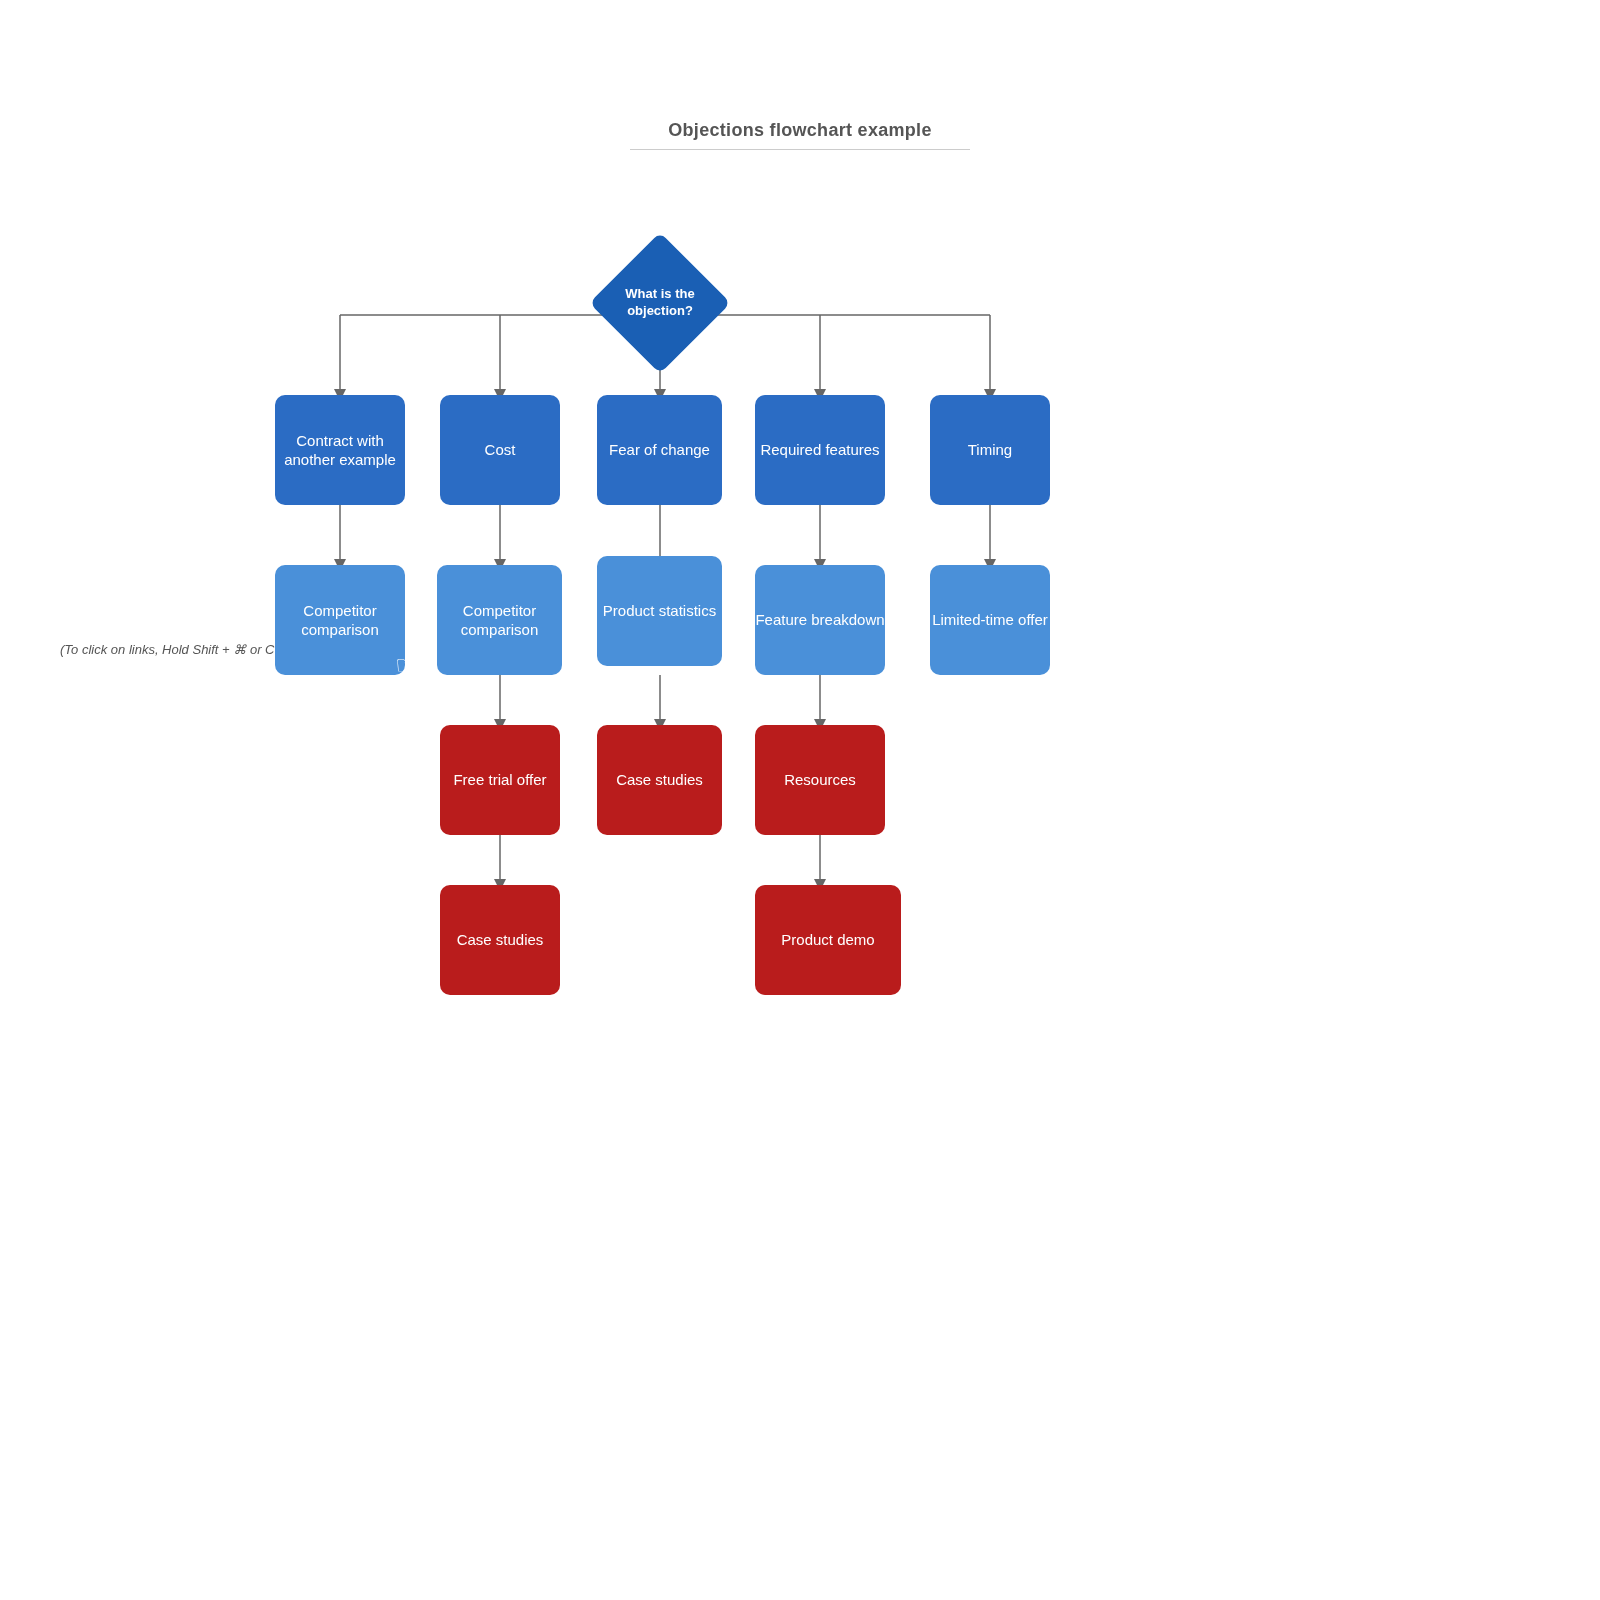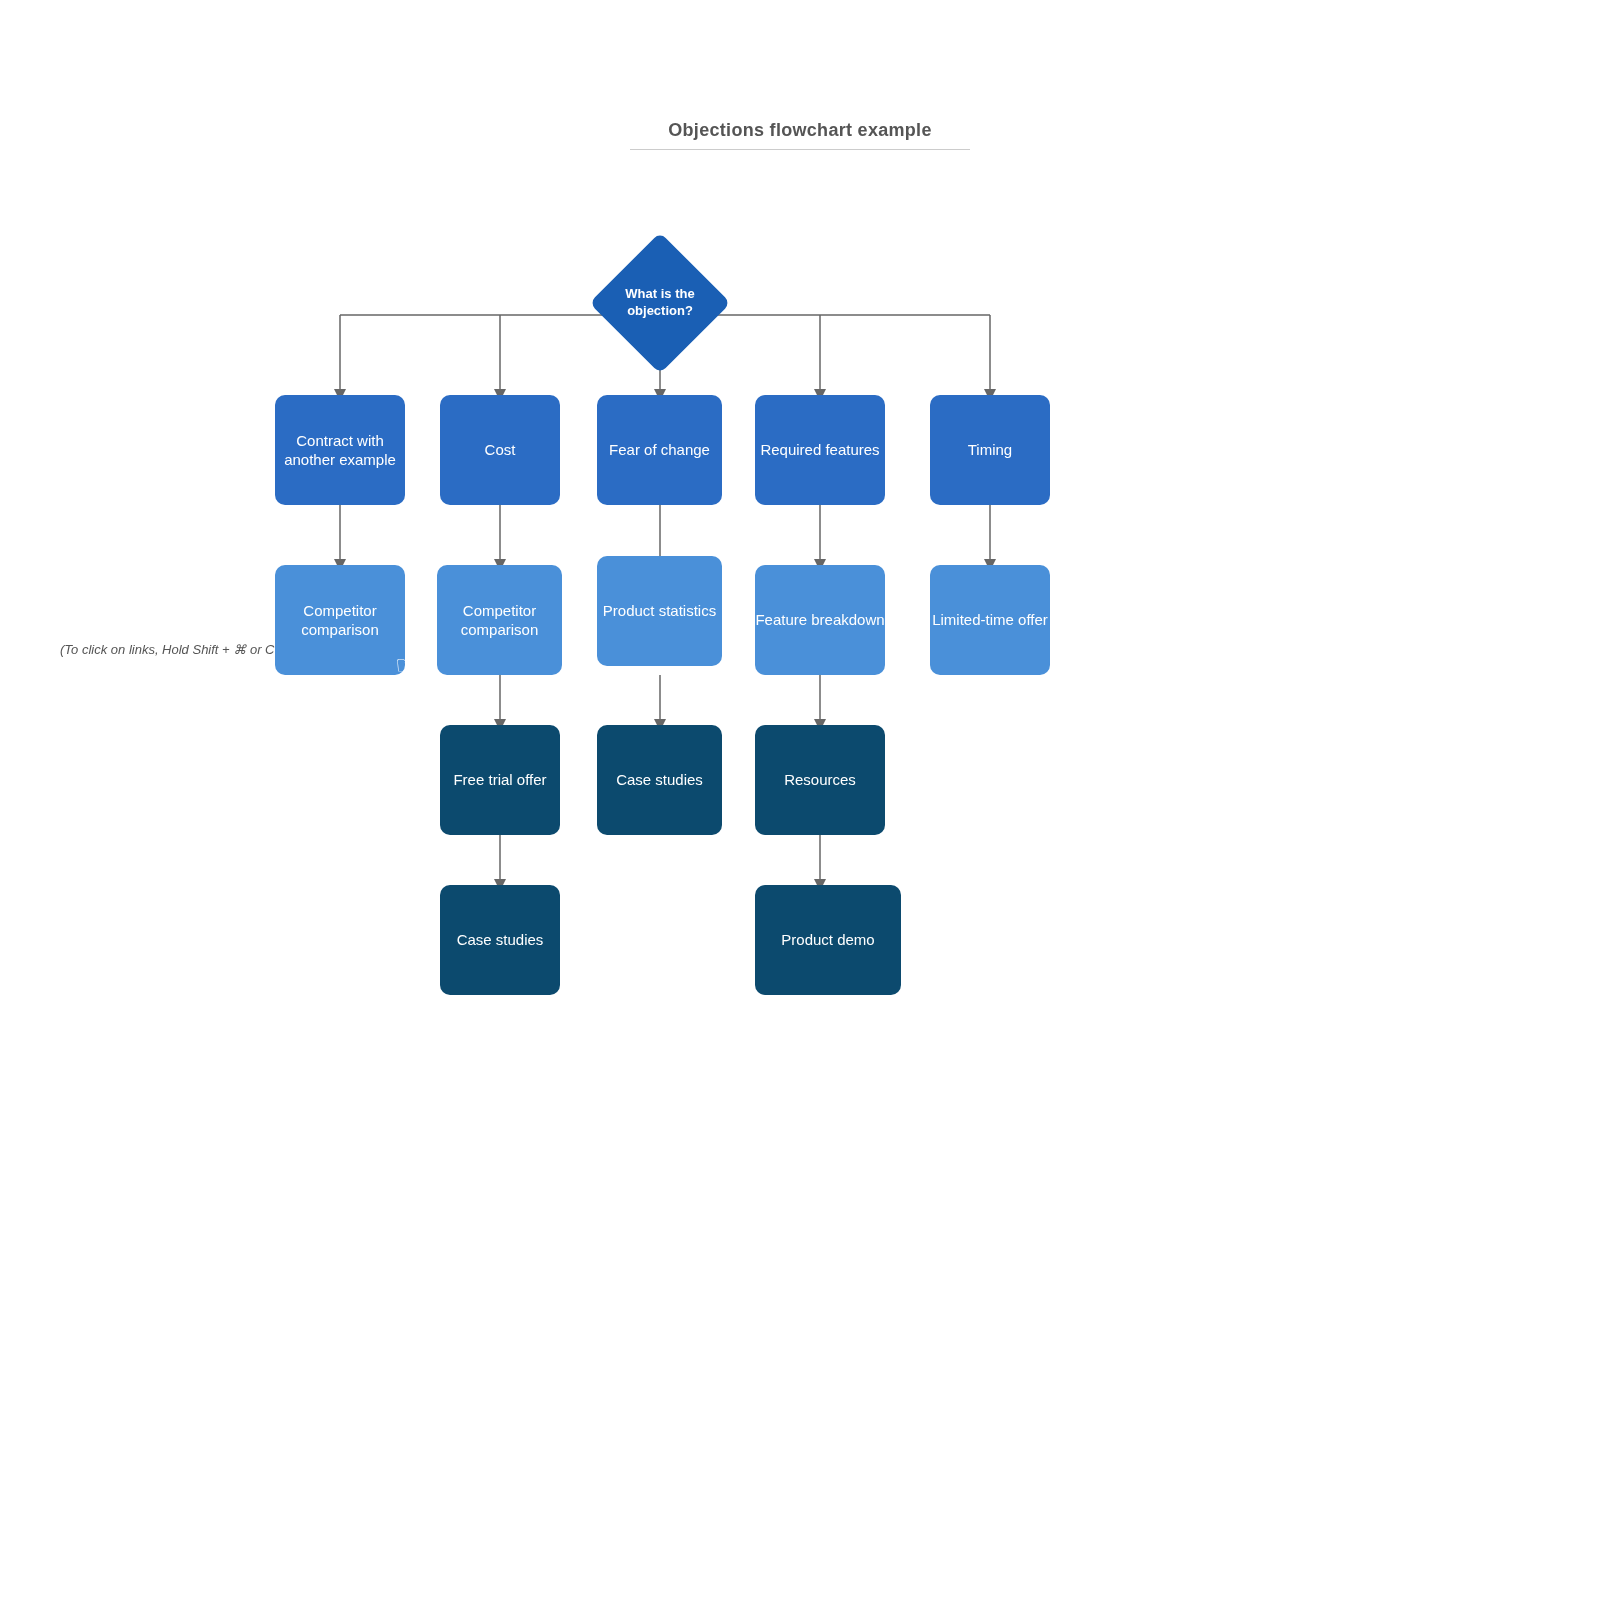--- a/index.html
+++ b/index.html
@@ -78,21 +78,21 @@
 
     .node-dark-blue {
       background: #2b6cc4;
     }
 
     .node-medium-blue {
       background: #4a90d9;
     }
 
     .node-light-blue {
-      background: #0c4a6e;
+      background: #b91c1c;
       color: #fff;
       align-items: center;
     }
 
     
     .diamond-wrapper {
       position: absolute;
       width: 130px;
       height: 130px;
       display: flex;

